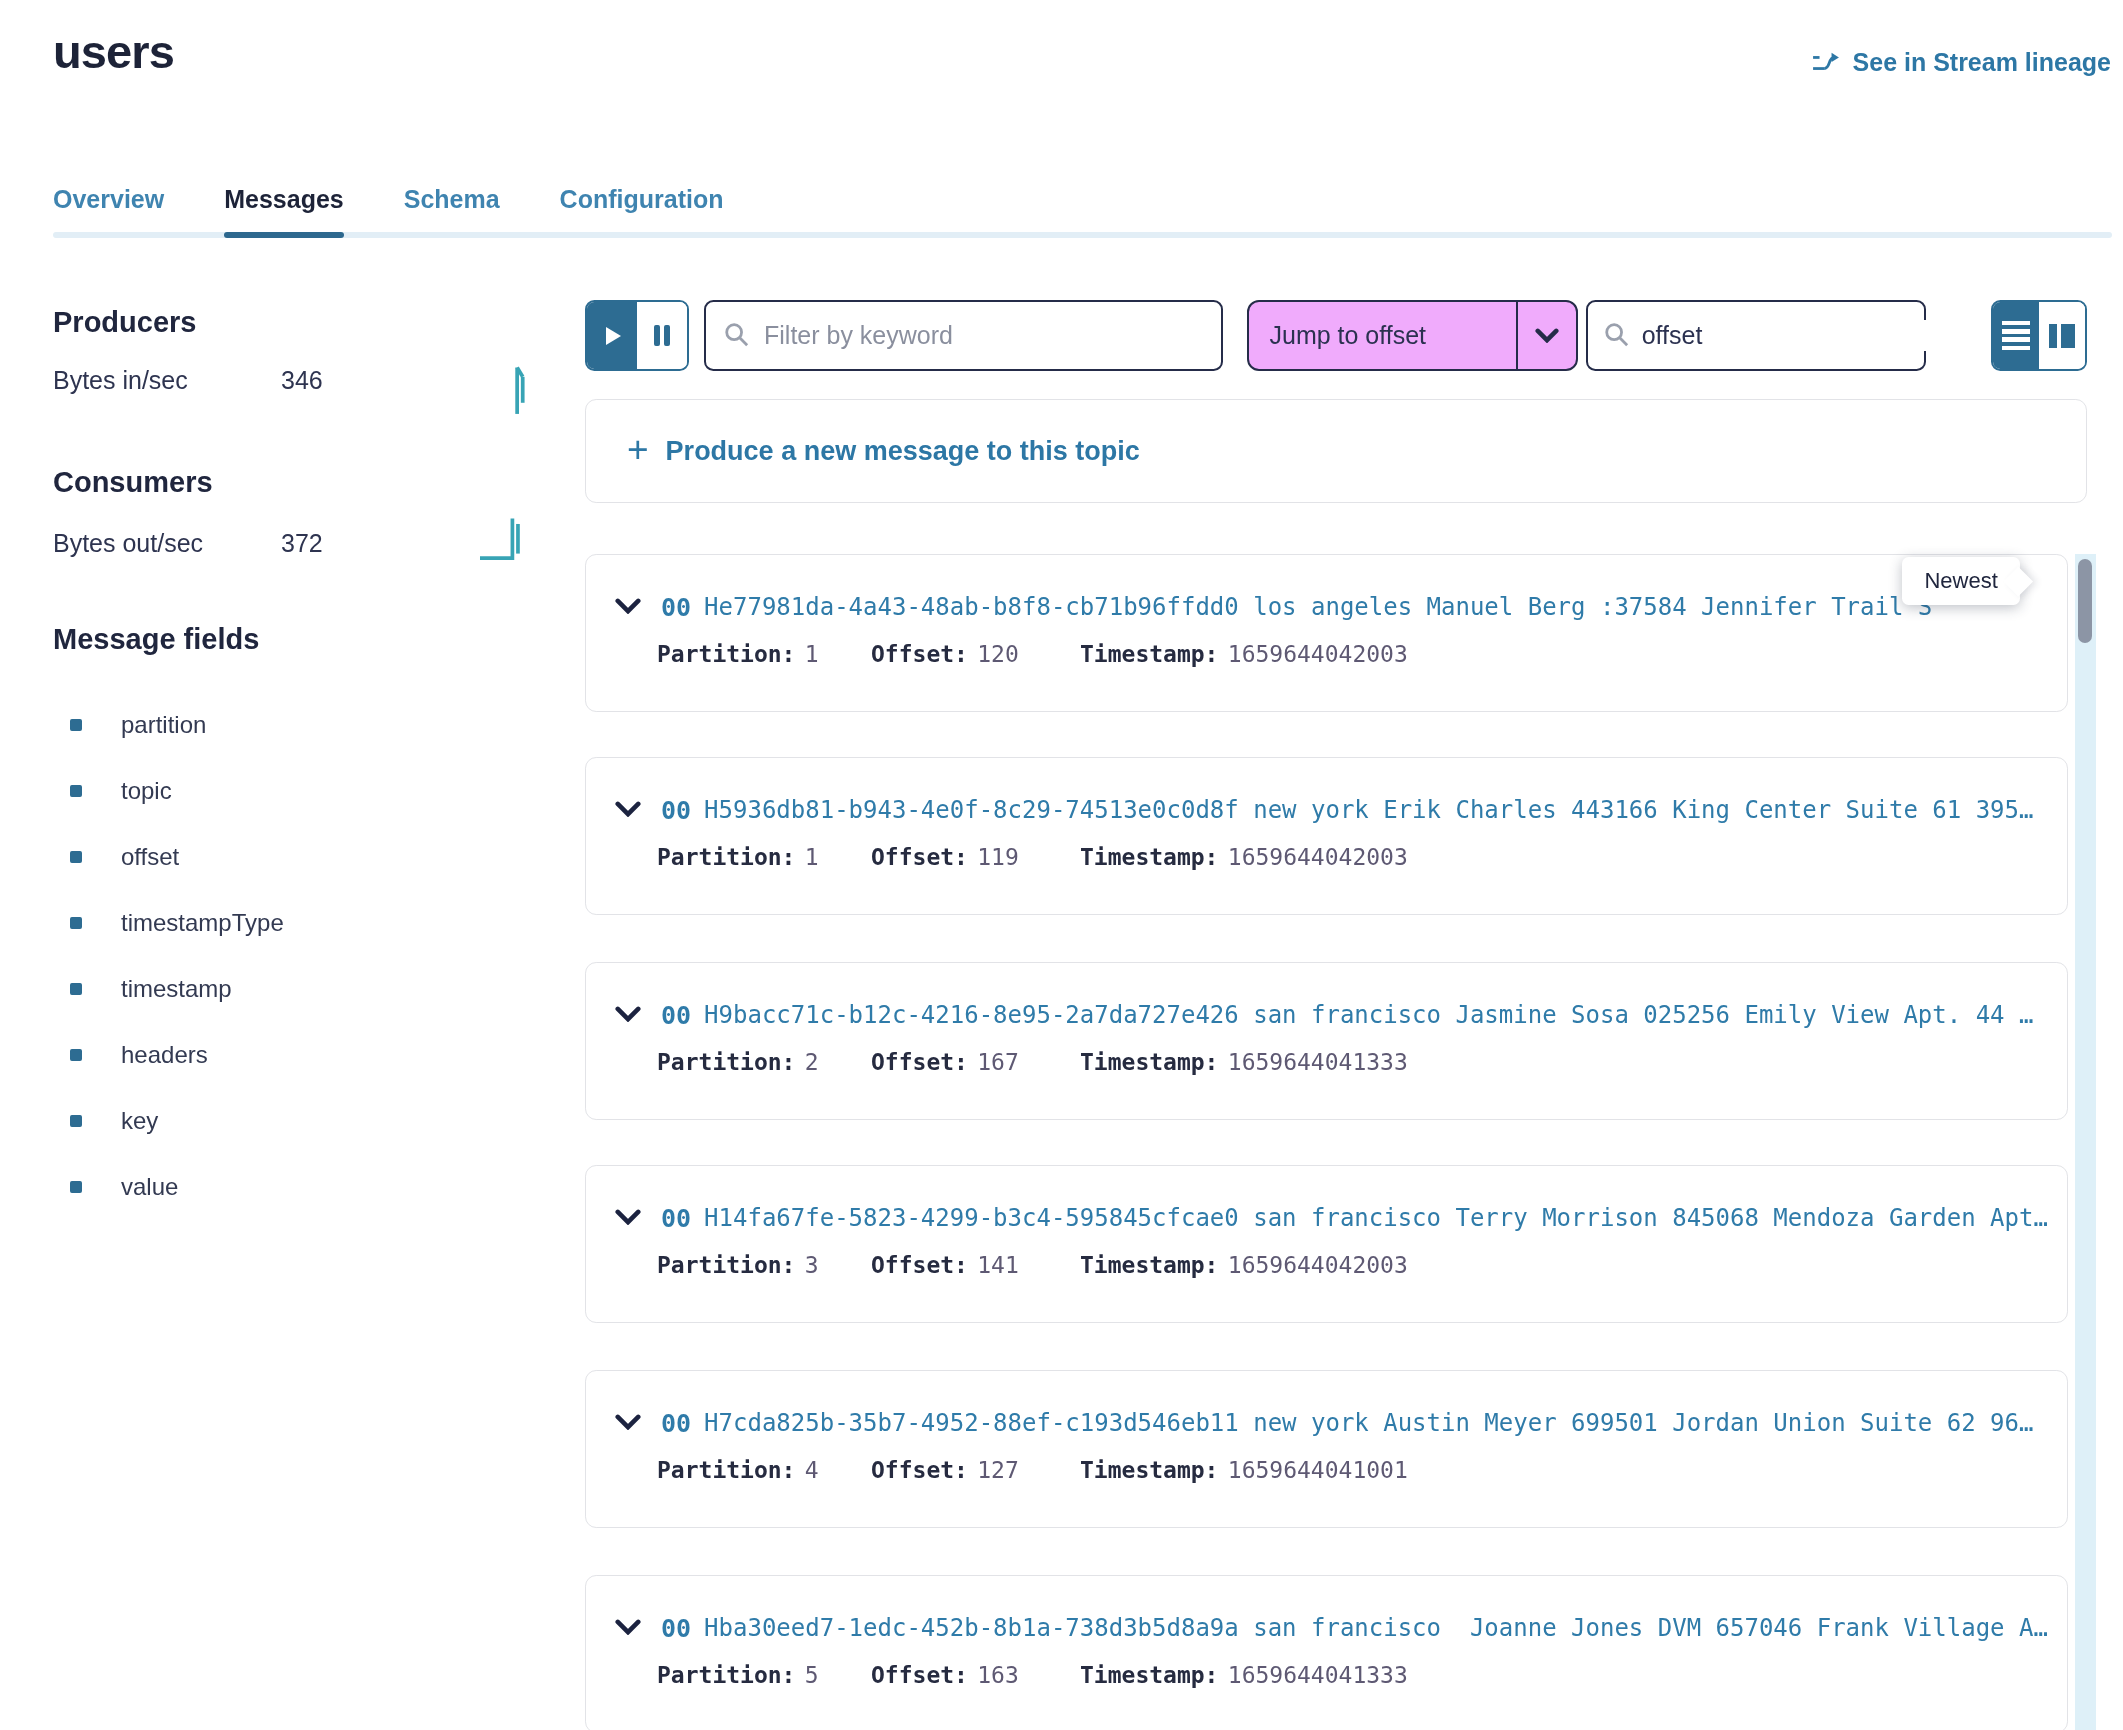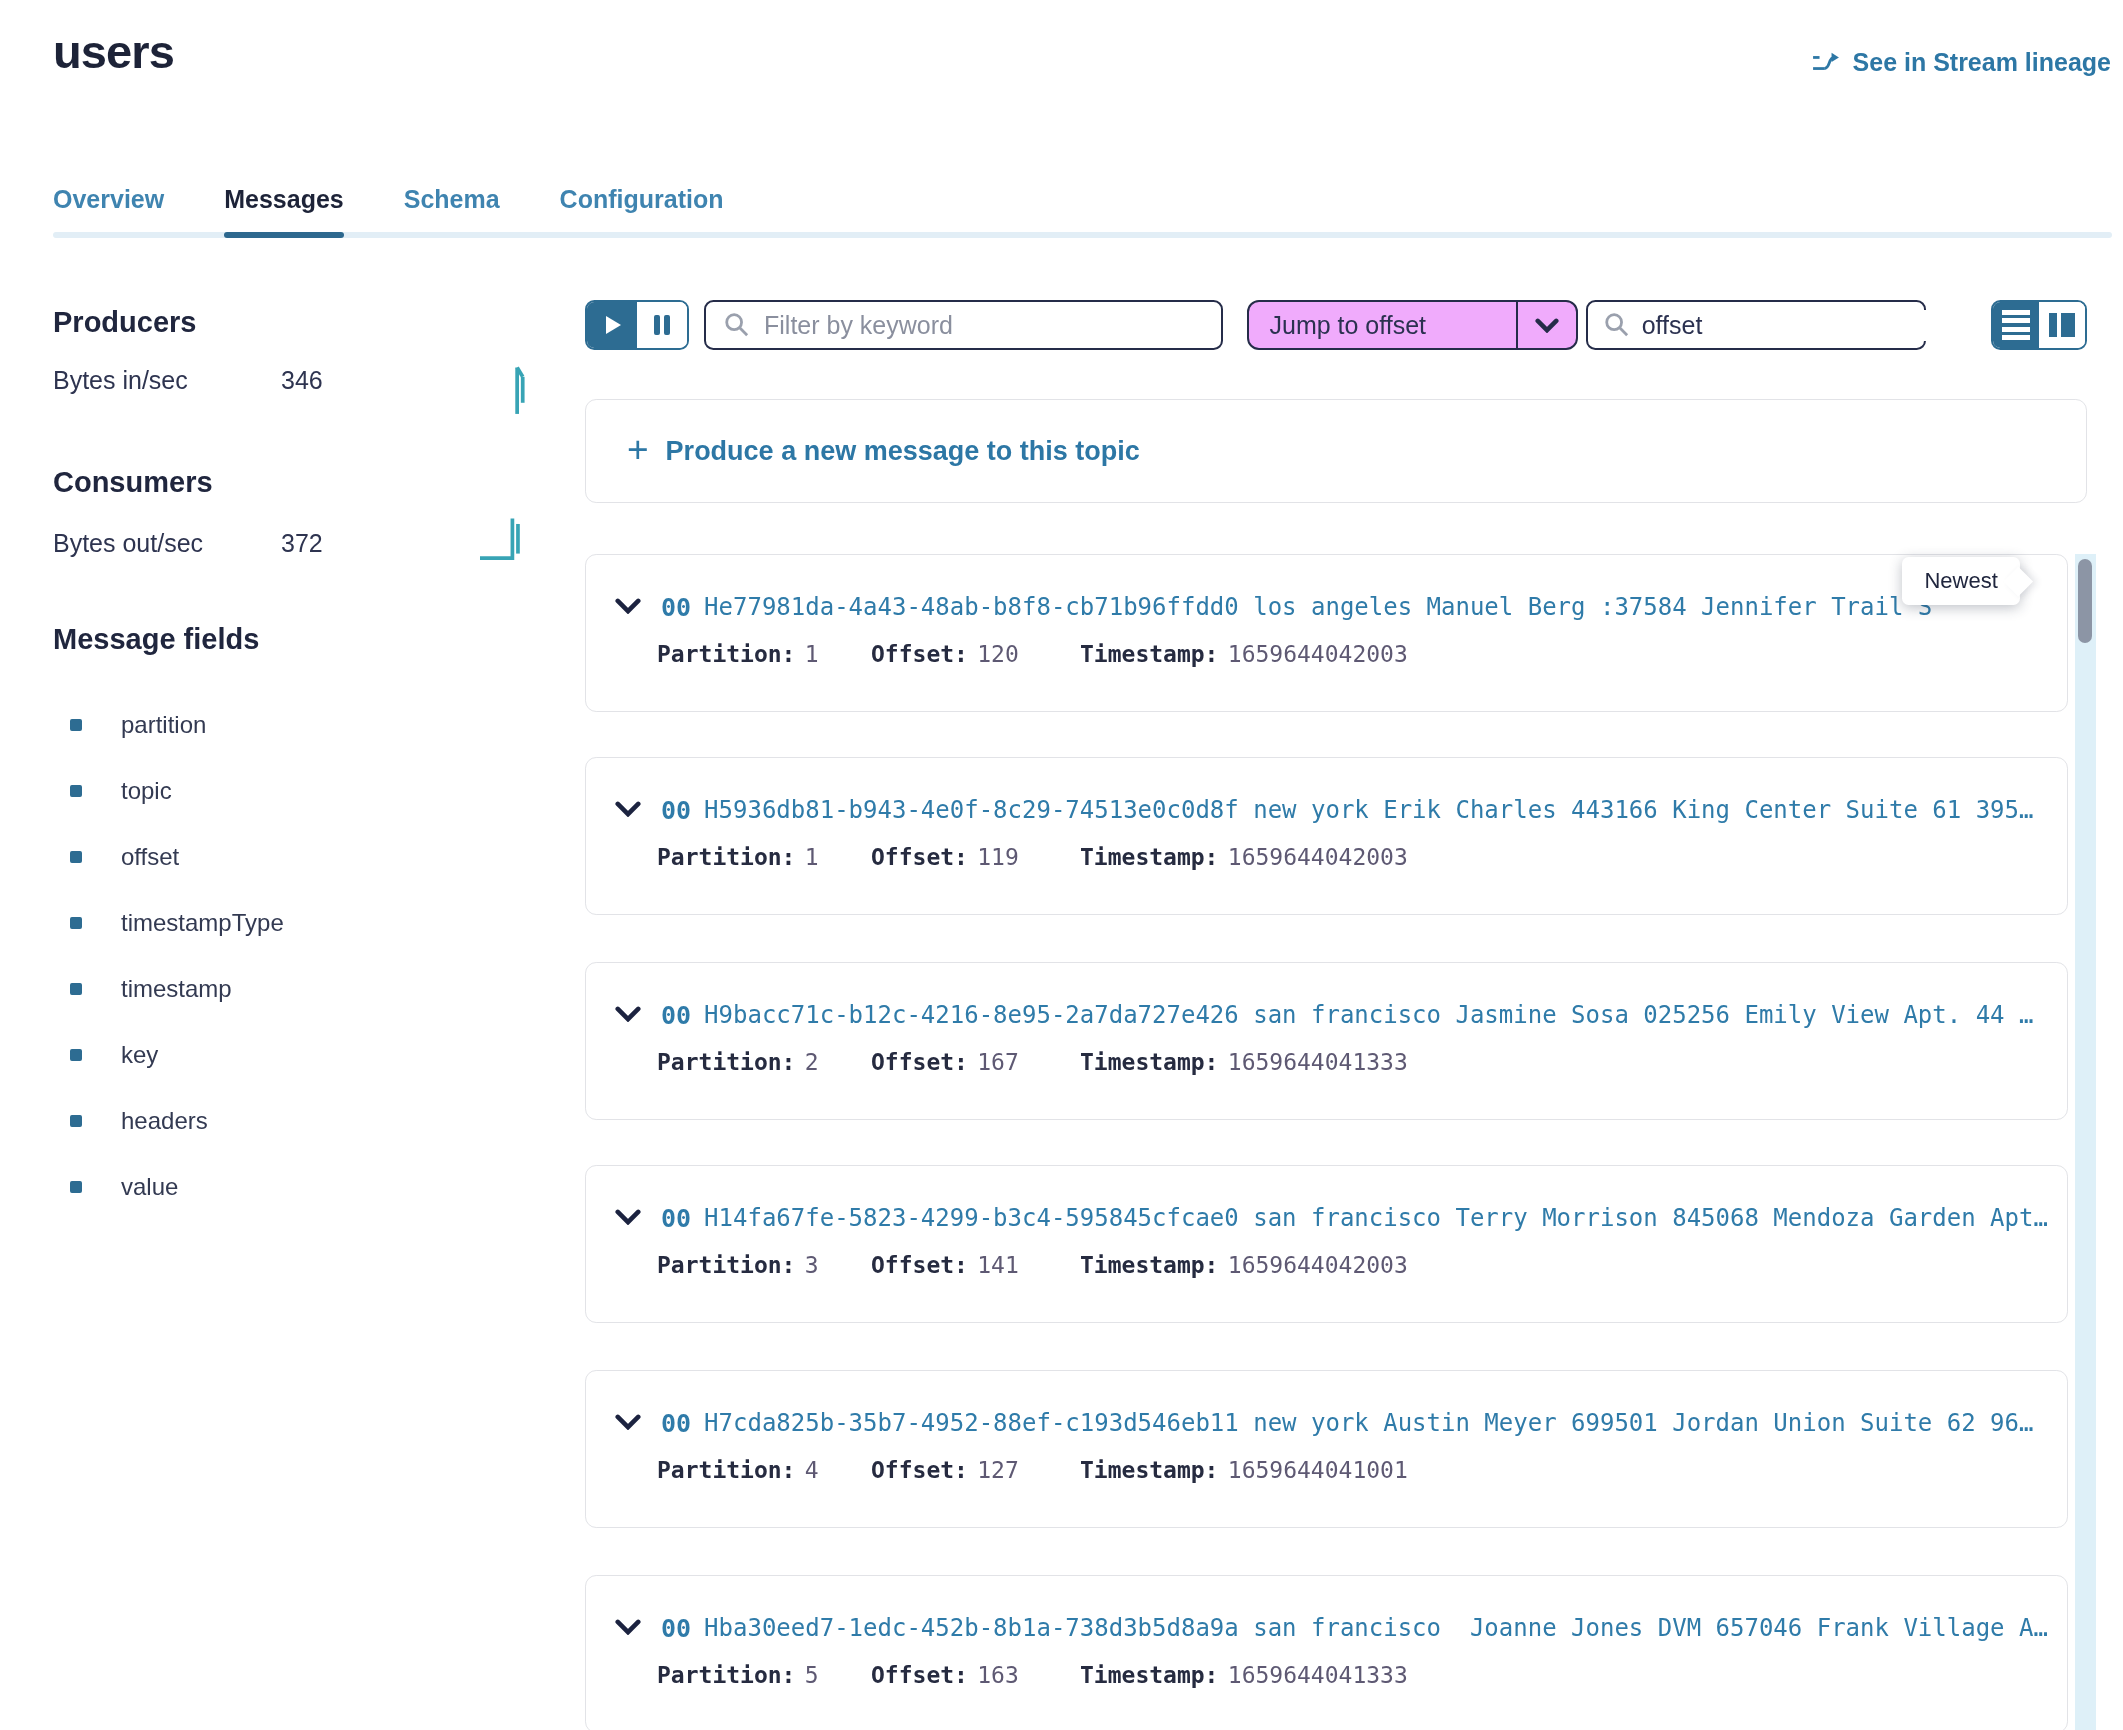--- a/index.html
+++ b/index.html
@@ -26,21 +26,21 @@
   .side-h { position:absolute; left:53px; font-size:29px; font-weight:800; color:#20263e; }
   .metric-row { position:absolute; left:53px; width:429px; display:flex; font-size:25px; color:#2e3450; }
   .metric-label { width:228px; }
   .spark { position:absolute; }
   .fields-list { position:absolute; left:53px; top:692px; }
   .field-item { display:flex; align-items:center; height:66px; cursor:pointer; }
   .field-bullet { width:12px; height:12px; border-radius:1.9px; background:#2d6c92; margin-left:17px; }
   .field-label { margin-left:39px; font-size:24px; color:#333a52; }
 
   
-  .toolbar { position:absolute; left:585px; top:300px; width:1502px; height:50px; display:flex; align-items:stretch; }
+  .toolbar { position:absolute; left:585px; top:300px; width:1502px; height:71px; display:flex; align-items:stretch; }
   .playpause { display:flex; width:104px; border:2.8px solid #2d6c92; border-radius:9.3px; overflow:hidden; cursor:pointer; flex:none; }
   .pp-play { width:50%; background:#2d6c92; display:flex; align-items:center; justify-content:center; }
   .pp-pause { width:50%; background:#ffffff; display:flex; align-items:center; justify-content:center; gap:4.7px; }
   .play-tri { width:0; height:0; border-left:15px solid #ffffff; border-top:9.3px solid transparent; border-bottom:9.3px solid transparent; margin-left:2.8px; }
   .pause-bar { width:5.6px; height:20.5px; background:#2d6c92; border-radius:1.9px; }
   .filter-input { margin-left:15px; width:519px; border:2.8px solid #252c49; border-radius:9.3px;
     display:flex; align-items:center; padding:0 17px; gap:13px; background:#fff; flex:none; }
   .filter-input input { border:none; outline:none; flex:1; font-size:25px; color:#2b3150; font-family:"Liberation Sans", sans-serif; }
   .filter-input input::placeholder { color:#8a8f9e; }
   .jump-select { margin-left:24px; width:331px; border:2.8px solid #252c49; border-radius:12px; display:flex; align-items:stretch; cursor:pointer; background:#f0abfc; flex:none; }
@@ -152,25 +152,25 @@
   <div class="field-item">
     <span class="field-bullet"></span>
     <span class="field-label">timestampType</span>
   </div>
   <div class="field-item">
     <span class="field-bullet"></span>
     <span class="field-label">timestamp</span>
   </div>
   <div class="field-item">
     <span class="field-bullet"></span>
+    <span class="field-label">headers</span>
+  </div>
+  <div class="field-item">
+    <span class="field-bullet"></span>
     <span class="field-label">key</span>
-  </div>
-  <div class="field-item">
-    <span class="field-bullet"></span>
-    <span class="field-label">headers</span>
   </div>
   <div class="field-item">
     <span class="field-bullet"></span>
     <span class="field-label">value</span>
   </div>
 </div>
 
 <div class="toolbar">
   <div class="playpause">
     <div class="pp-play">

